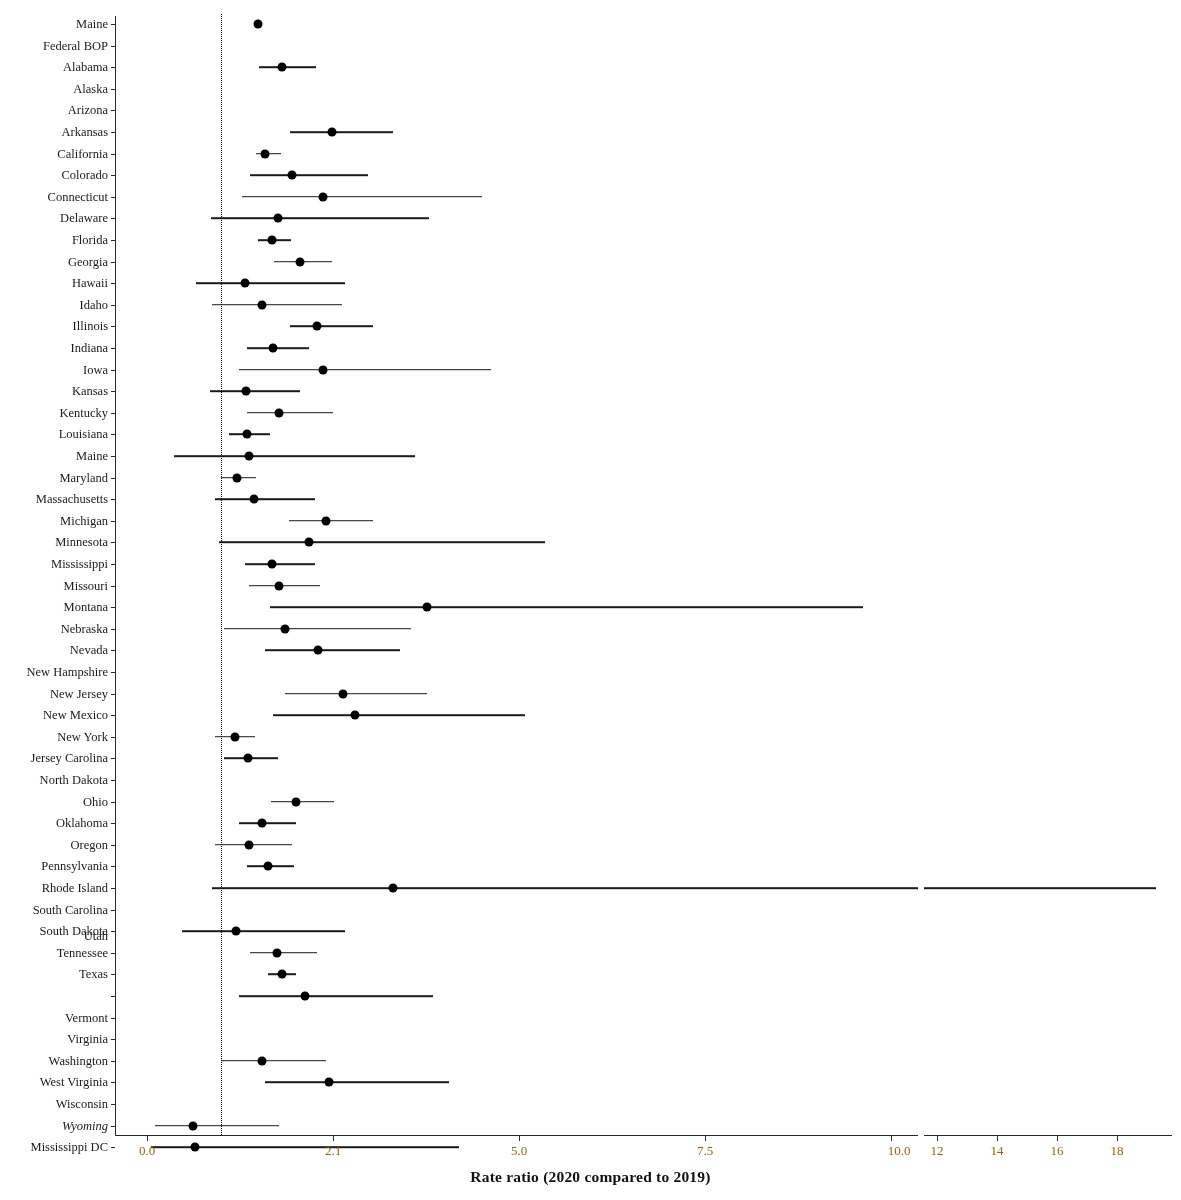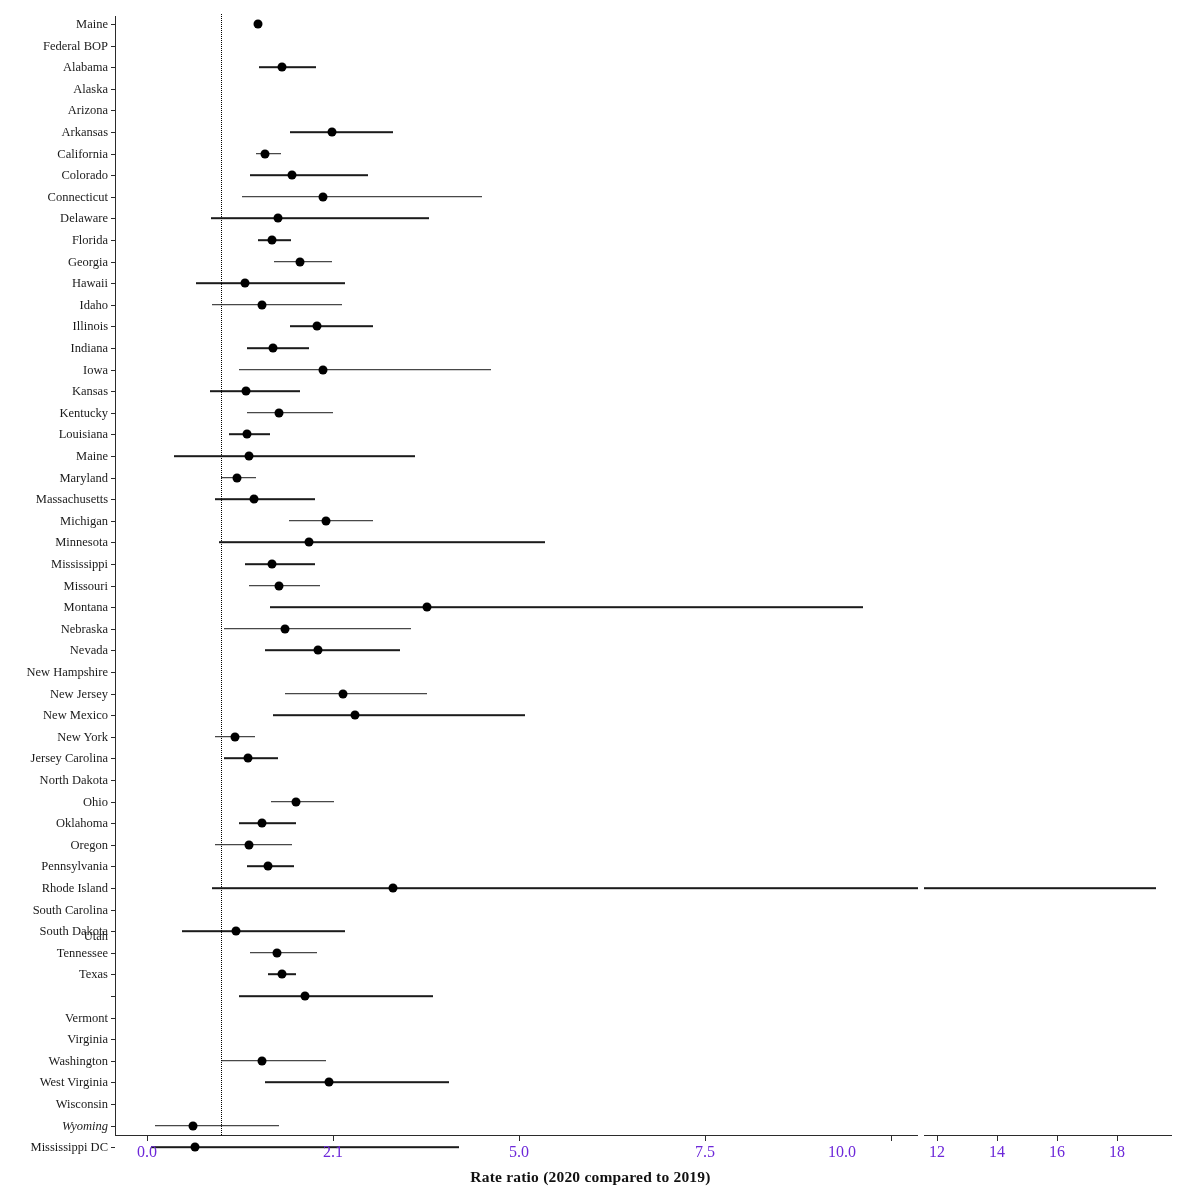--- a/index.html
+++ b/index.html
@@ -66,22 +66,22 @@
     transform: translate(-50%, -50%);
   }
   .tick-mark-x {
     position: absolute;
     width: 1px;
     height: 5px;
     background: #2b2b2b;
   }
   .tick-label-x {
     position: absolute;
-    font-size: 16px;
-    color: #6d28d9;
+    font-size: 13px;
+    color: #a16207;
     transform: translateX(-50%);
     white-space: nowrap;
   }
   #x-axis-title {
     position: absolute;
     top: 1168px;
     left: 0;
     width: 1181px;
     text-align: center;
     font-size: 15.5px;
@@ -308,21 +308,21 @@
       <div class="axis-line" style="left: 924px; top: 1135px; width: 248px; height: 1.3px;"></div>
       <div class="tick-mark-x" style="left: 147px; top: 1136px;"></div>
       <div class="tick-label-x" style="left: 147px; top: 1143px;">0.0</div>
       <div class="tick-mark-x" style="left: 333px; top: 1136px;"></div>
       <div class="tick-label-x" style="left: 333px; top: 1143px;">2.1</div>
       <div class="tick-mark-x" style="left: 519px; top: 1136px;"></div>
       <div class="tick-label-x" style="left: 519px; top: 1143px;">5.0</div>
       <div class="tick-mark-x" style="left: 705px; top: 1136px;"></div>
       <div class="tick-label-x" style="left: 705px; top: 1143px;">7.5</div>
       <div class="tick-mark-x" style="left: 891px; top: 1136px;"></div>
-      <div class="tick-label-x" style="left: 842px; top: 1143px;">10.0</div>
+      <div class="tick-label-x" style="left: 899px; top: 1143px;">10.0</div>
       <div class="tick-mark-x" style="left: 937px; top: 1136px;"></div>
       <div class="tick-label-x" style="left: 937px; top: 1143px;">12</div>
       <div class="tick-mark-x" style="left: 997px; top: 1136px;"></div>
       <div class="tick-label-x" style="left: 997px; top: 1143px;">14</div>
       <div class="tick-mark-x" style="left: 1057px; top: 1136px;"></div>
       <div class="tick-label-x" style="left: 1057px; top: 1143px;">16</div>
       <div class="tick-mark-x" style="left: 1117px; top: 1136px;"></div>
       <div class="tick-label-x" style="left: 1117px; top: 1143px;">18</div>
     </div>
 

